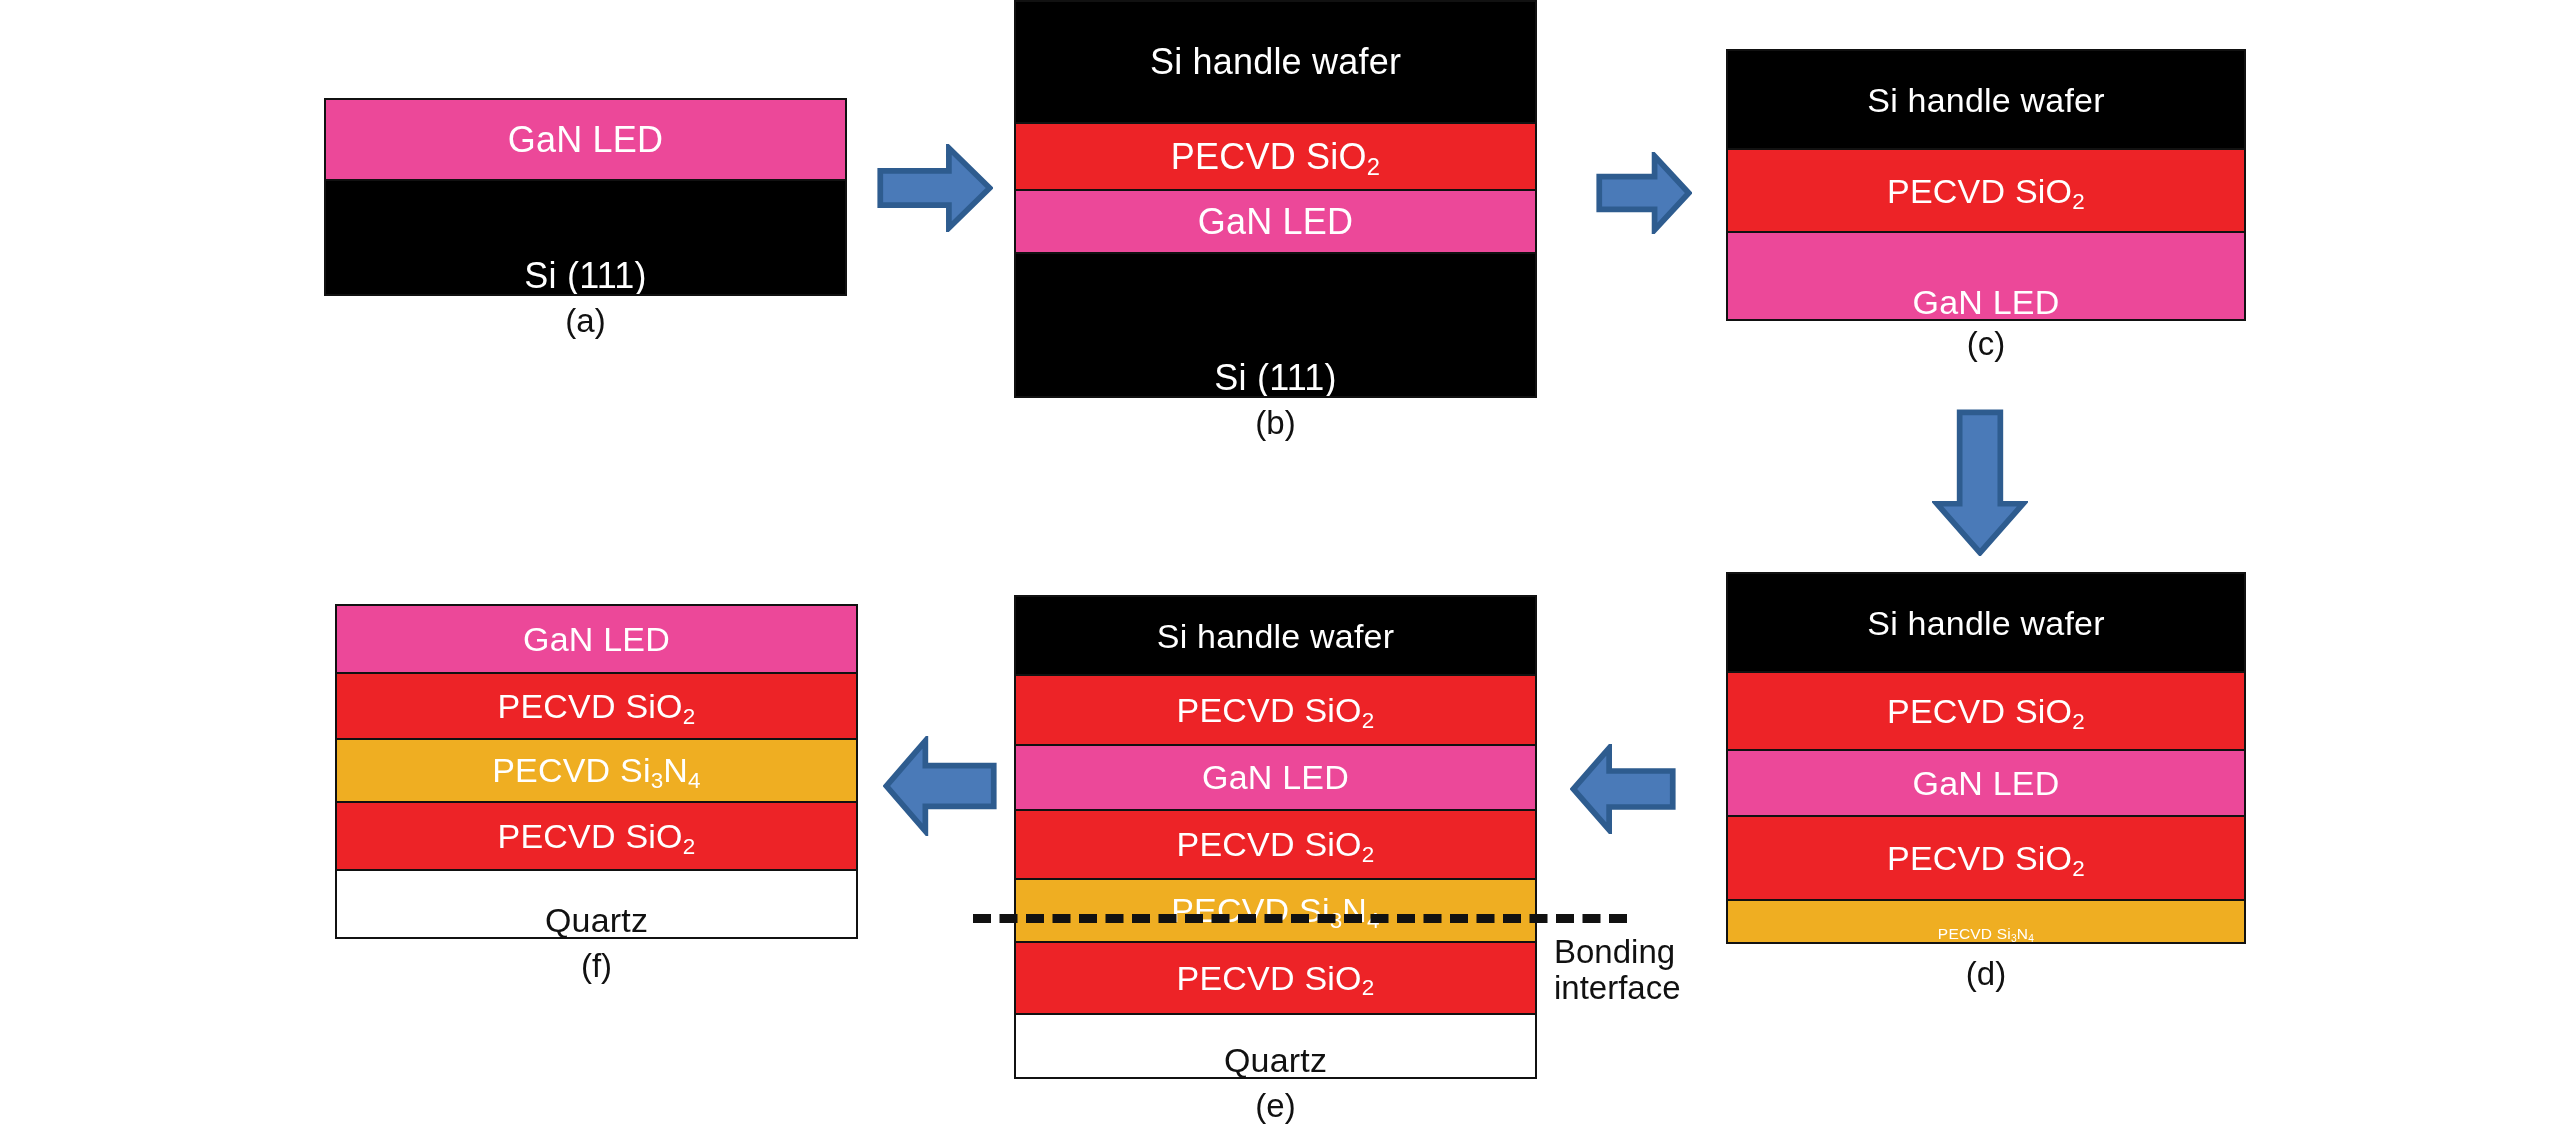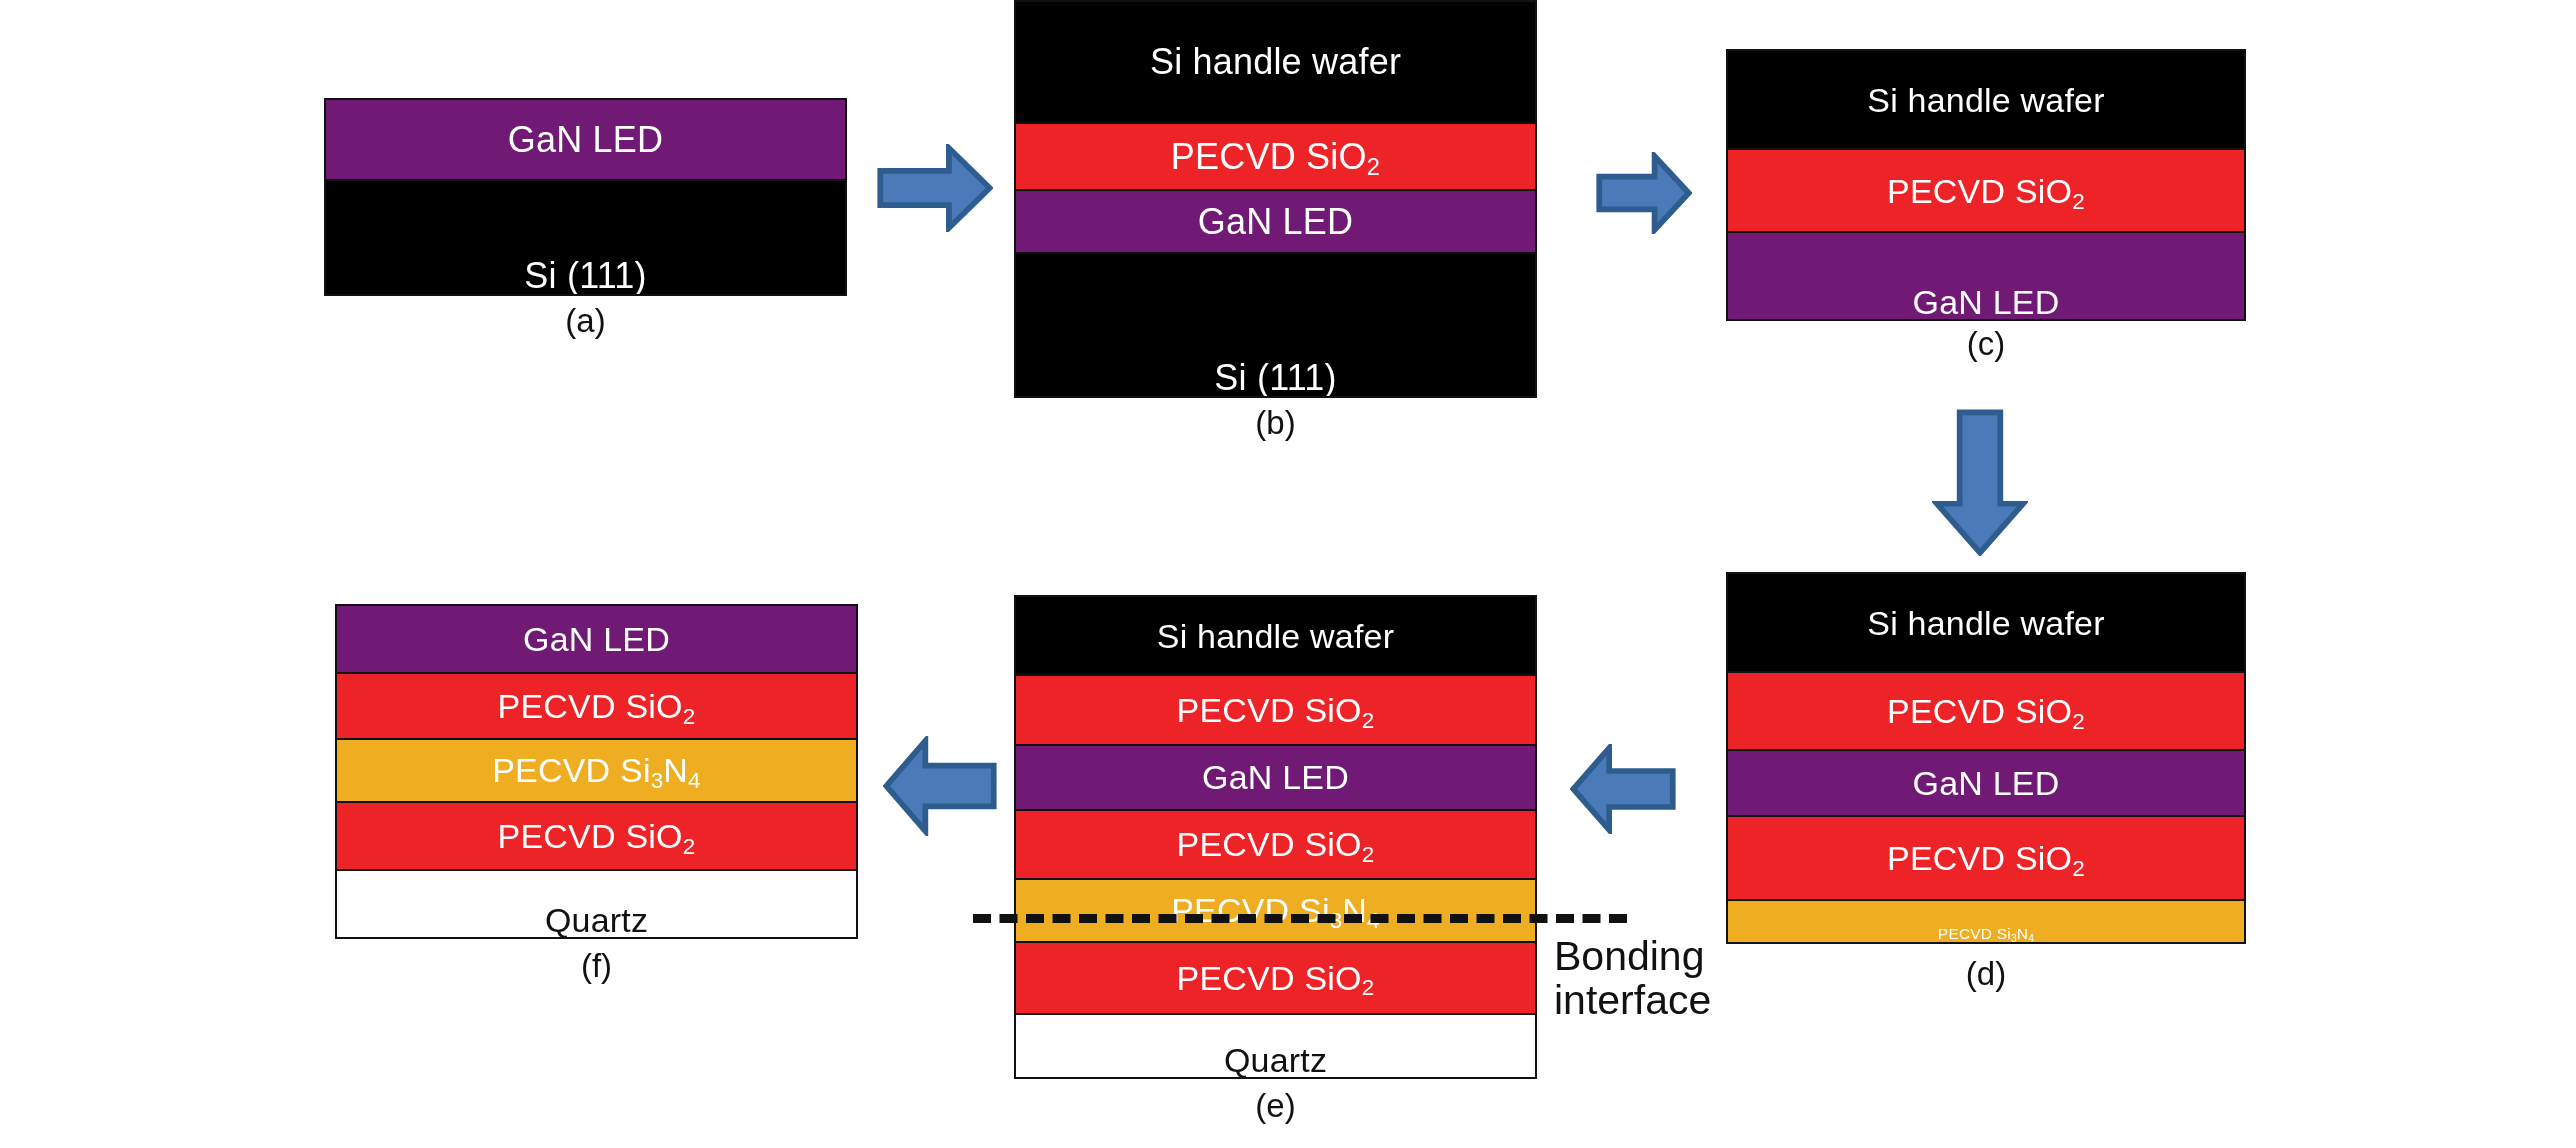--- a/index.html
+++ b/index.html
@@ -44,21 +44,21 @@
     letter-spacing: 0.2px;
   }
   .layer-label sub {
     font-size: 0.66em;
     vertical-align: baseline;
     position: relative;
     bottom: -0.26em;
   }
 
   
-  .mat-gan     { background: #701a75; }
+  .mat-gan     { background: #ec4899; }
   .mat-si      { background: #000000; }
   .mat-sio2    { background: #ED2327; }
   .mat-si3n4   { background: #EFAE22; }
   .mat-quartz  { background: #ffffff; }
   .mat-quartz .layer-label { color: #111111; }
 
   
   .caption {
     position: absolute;
     text-align: center;
@@ -76,21 +76,21 @@
 
   
   .bond-line {
     position: absolute;
     height: 0;
     border-top: 9px dashed #111111;
   }
   .bond-label {
     position: absolute;
     color: #111111;
-    font-size: 41px;
+    font-size: 33px;
     line-height: 1.08;
     white-space: nowrap;
     text-align: left;
   }
 </style>
 </head>
 <body>
 
 <div id="stage">
 

